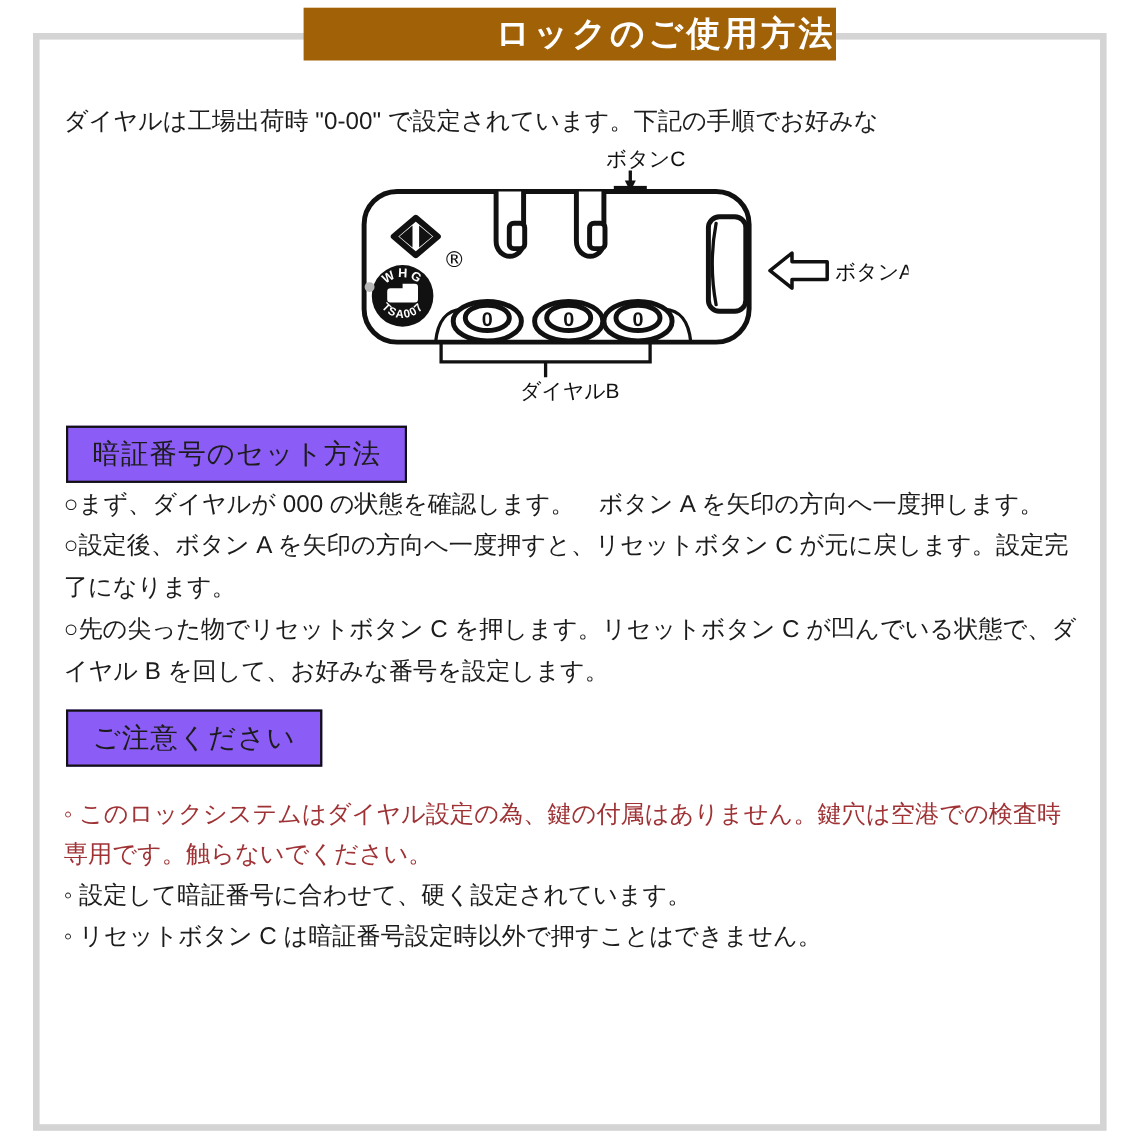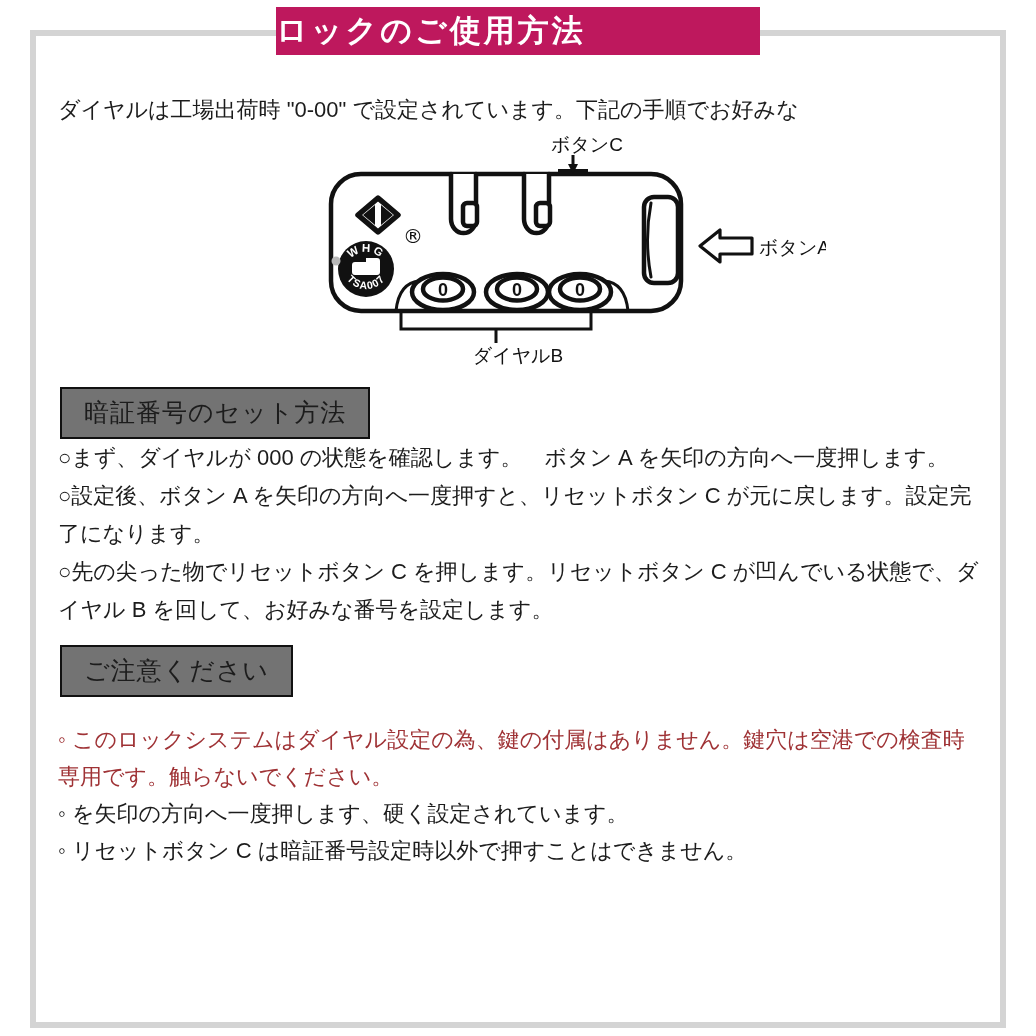--- a/index.html
+++ b/index.html
@@ -14,24 +14,24 @@
   .frame{
     position:absolute;
     left:30px;top:30px;right:30px;bottom:8px;
     border:6px solid #d4d4d4;
     z-index:1;
   }
   .banner{
     position:absolute;
     top:7px;left:50%;transform:translateX(-50%);
     width:484px;height:48px;
-    background:#be185d;
+    background:#a16207;
     color:#ffffff;
     font-size:31px;font-weight:bold;letter-spacing:3px;
-    text-align:left;line-height:48px;
+    text-align:right;line-height:48px;
     z-index:3;
   }
   .content{
     position:absolute;
     left:38px;top:38px;right:38px;
     z-index:2;
     padding:0 14px 0 20px;
   }
   .intro{
     margin:52px 0 0 0;
@@ -41,21 +41,21 @@
     margin:2px 0 0 248px;
     width:520px;height:240px;
   }
   .section-box{
     display:inline-block;
     margin:16px 0 0 2px;
     border:2.5px solid #111111;
     padding:7px 22px 8px 22px;
     font-size:25px;
     letter-spacing:1px;
-    background:#737373;
+    background:#8b5cf6;
   }
   .section-box.second{margin-top:16px;}
   .inst-block{}
   .inst{
     margin:0;
     font-size:22px;line-height:38px;
   }
   .notes-block{margin-top:24px;}
   .note{
     margin:0;
@@ -154,18 +154,18 @@
       <p class="inst">○設定後、ボタン A を矢印の方向へ一度押すと、リセットボタン C が元に戻します。設定完了になります。</p>
       <p class="inst">○先の尖った物でリセットボタン C を押します。リセットボタン C が凹んでいる状態で、ダイヤル B を回して、お好みな番号を設定します。</p>
     </div>
 
     <div>
       <div class="section-box second">ご注意ください</div>
     </div>
 
     <div class="notes-block">
       <p class="note red">◦ このロックシステムはダイヤル設定の為、鍵の付属はありません。鍵穴は空港での検査時専用です。触らないでください。</p>
-      <p class="note">◦ を矢印の方向へ一度押します、硬く設定されています。</p>
+      <p class="note">◦ 設定して暗証番号に合わせて、硬く設定されています。</p>
       <p class="note">◦ リセットボタン C は暗証番号設定時以外で押すことはできません。</p>
     </div>
 
   </div>
 </div>
 
 </body></html>

